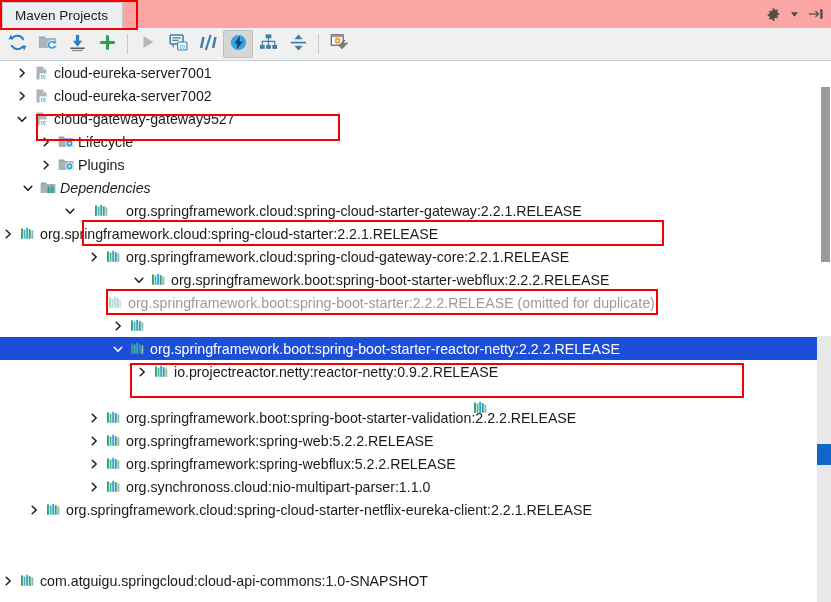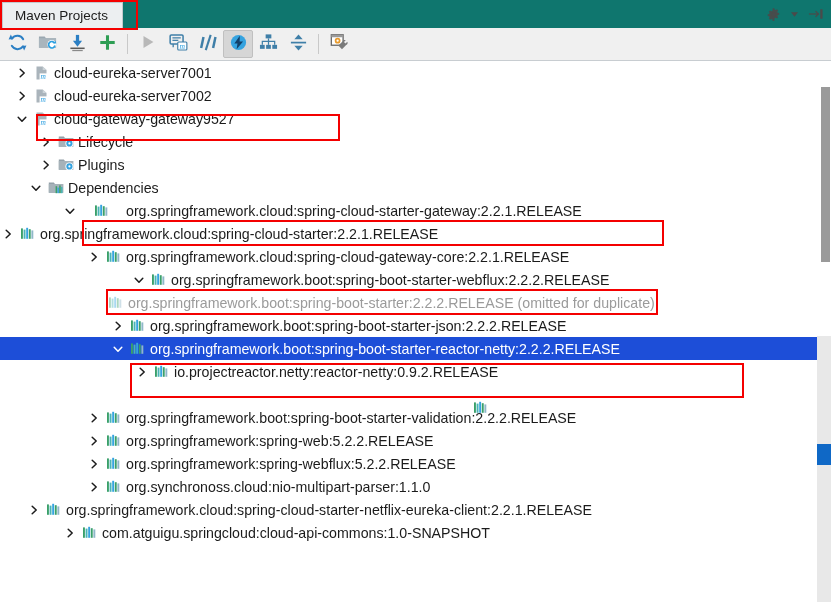--- a/index.html
+++ b/index.html
@@ -6,21 +6,21 @@
   body{
     width:831px;height:602px;
     background:#ffffff;
     font-family:"Liberation Sans","DejaVu Sans",sans-serif;
     overflow:hidden;
     position:relative;
   }
   
   #tabstrip{
     position:absolute;left:0;top:0;width:831px;height:28px;
-    background:#0f766e;
+    background:#fca5a5;
     box-sizing:border-box;
   }
   #tab-maven{
     position:absolute;left:2px;top:2px;height:26px;
     padding:0 14px 0 12px;
     background:#eceff1;
     border:1px solid #c3c9ce;
     border-bottom:none;
     display:flex;align-items:center;
     font-size:13.5px;color:#1c1c1c;
@@ -345,21 +345,21 @@
         <svg width="16" height="15" viewBox="0 0 16 15">
           <path d="M0.8 2.4h5.0l1.2 1.6h8.2v8.8H0.8z" fill="#93a0a8"></path>
           <path d="M0.8 4.0h14.4v8.8H0.8z" fill="#a6b2b9"></path>
           <circle cx="11.4" cy="9.4" r="4.0" fill="#ffffff"></circle>
           <circle cx="11.4" cy="9.4" r="3.1" fill="#35a3e0"></circle>
           <circle cx="11.4" cy="9.4" r="1.1" fill="#ffffff"></circle>
         </svg>
       </span>
       <span class="rlabel">Plugins</span>
     </div>
-    <div class="row" style="padding-left: 28px;">
+    <div class="row" style="padding-left: 20px; font-style: italic;">
       <span class="twisty">
         <svg width="12" height="12" viewBox="0 0 12 12">
           <path d="M2.2 4.2L6 8.2 9.8 4.2" fill="none" stroke="currentColor" stroke-width="1.5" stroke-linecap="round" stroke-linejoin="round"></path>
         </svg>
       </span>
       <span class="ricon">
         <svg width="16" height="15" viewBox="0 0 16 15">
           <path d="M0.8 2.4h5.0l1.2 1.6h8.2v8.8H0.8z" fill="#93a0a8"></path>
           <path d="M0.8 4.0h14.4v8.8H0.8z" fill="#a6b2b9"></path>
           <g>
@@ -461,21 +461,20 @@
       </span>
       <span class="ricon">
         <svg width="15" height="15" viewBox="0 0 15 15" opacity="1">
           <rect x="1.0" y="2.4" width="1.9" height="10.4" fill="#3aa06a"></rect>
           <rect x="3.6" y="3.6" width="1.9" height="9.2" fill="#49b5b5"></rect>
           <rect x="6.2" y="1.8" width="1.9" height="11" fill="#35a3e0"></rect>
           <rect x="8.8" y="3.2" width="1.9" height="9.6" fill="#3aa06a"></rect>
           <rect x="11.4" y="4.4" width="1.9" height="8.4" fill="#8fb7c9"></rect>
         </svg>
       </span>
-      <span class="rlabel">org.springframework.boot:spring-boot-starter-json:2.2.2.RELEASE</span>
     </div>
     <div class="row selected" style="padding-left: 110px;">
       <span class="twisty">
         <svg width="12" height="12" viewBox="0 0 12 12">
           <path d="M2.2 4.2L6 8.2 9.8 4.2" fill="none" stroke="currentColor" stroke-width="1.5" stroke-linecap="round" stroke-linejoin="round"></path>
         </svg>
       </span>
       <span class="ricon">
         <svg width="15" height="15" viewBox="0 0 15 15" opacity="1">
           <rect x="1.0" y="2.4" width="1.9" height="10.4" fill="#3aa06a"></rect>
@@ -595,21 +594,21 @@
         <svg width="15" height="15" viewBox="0 0 15 15" opacity="1">
           <rect x="1.0" y="2.4" width="1.9" height="10.4" fill="#3aa06a"></rect>
           <rect x="3.6" y="3.6" width="1.9" height="9.2" fill="#49b5b5"></rect>
           <rect x="6.2" y="1.8" width="1.9" height="11" fill="#35a3e0"></rect>
           <rect x="8.8" y="3.2" width="1.9" height="9.6" fill="#3aa06a"></rect>
           <rect x="11.4" y="4.4" width="1.9" height="8.4" fill="#8fb7c9"></rect>
         </svg>
       </span>
       <span class="rlabel">org.springframework.cloud:spring-cloud-starter-netflix-eureka-client:2.2.1.RELEASE</span>
     </div>
-    <div class="row" style="padding-left: 62px;">
+    <div class="row" style=" margin-top: 48px;">
       <span class="twisty">
         <svg width="12" height="12" viewBox="0 0 12 12">
           <path d="M4.2 2.2L8.2 6 4.2 9.8" fill="none" stroke="currentColor" stroke-width="1.5" stroke-linecap="round" stroke-linejoin="round"></path>
         </svg>
       </span>
       <span class="ricon">
         <svg width="15" height="15" viewBox="0 0 15 15" opacity="1">
           <rect x="1.0" y="2.4" width="1.9" height="10.4" fill="#3aa06a"></rect>
           <rect x="3.6" y="3.6" width="1.9" height="9.2" fill="#49b5b5"></rect>
           <rect x="6.2" y="1.8" width="1.9" height="11" fill="#35a3e0"></rect>

